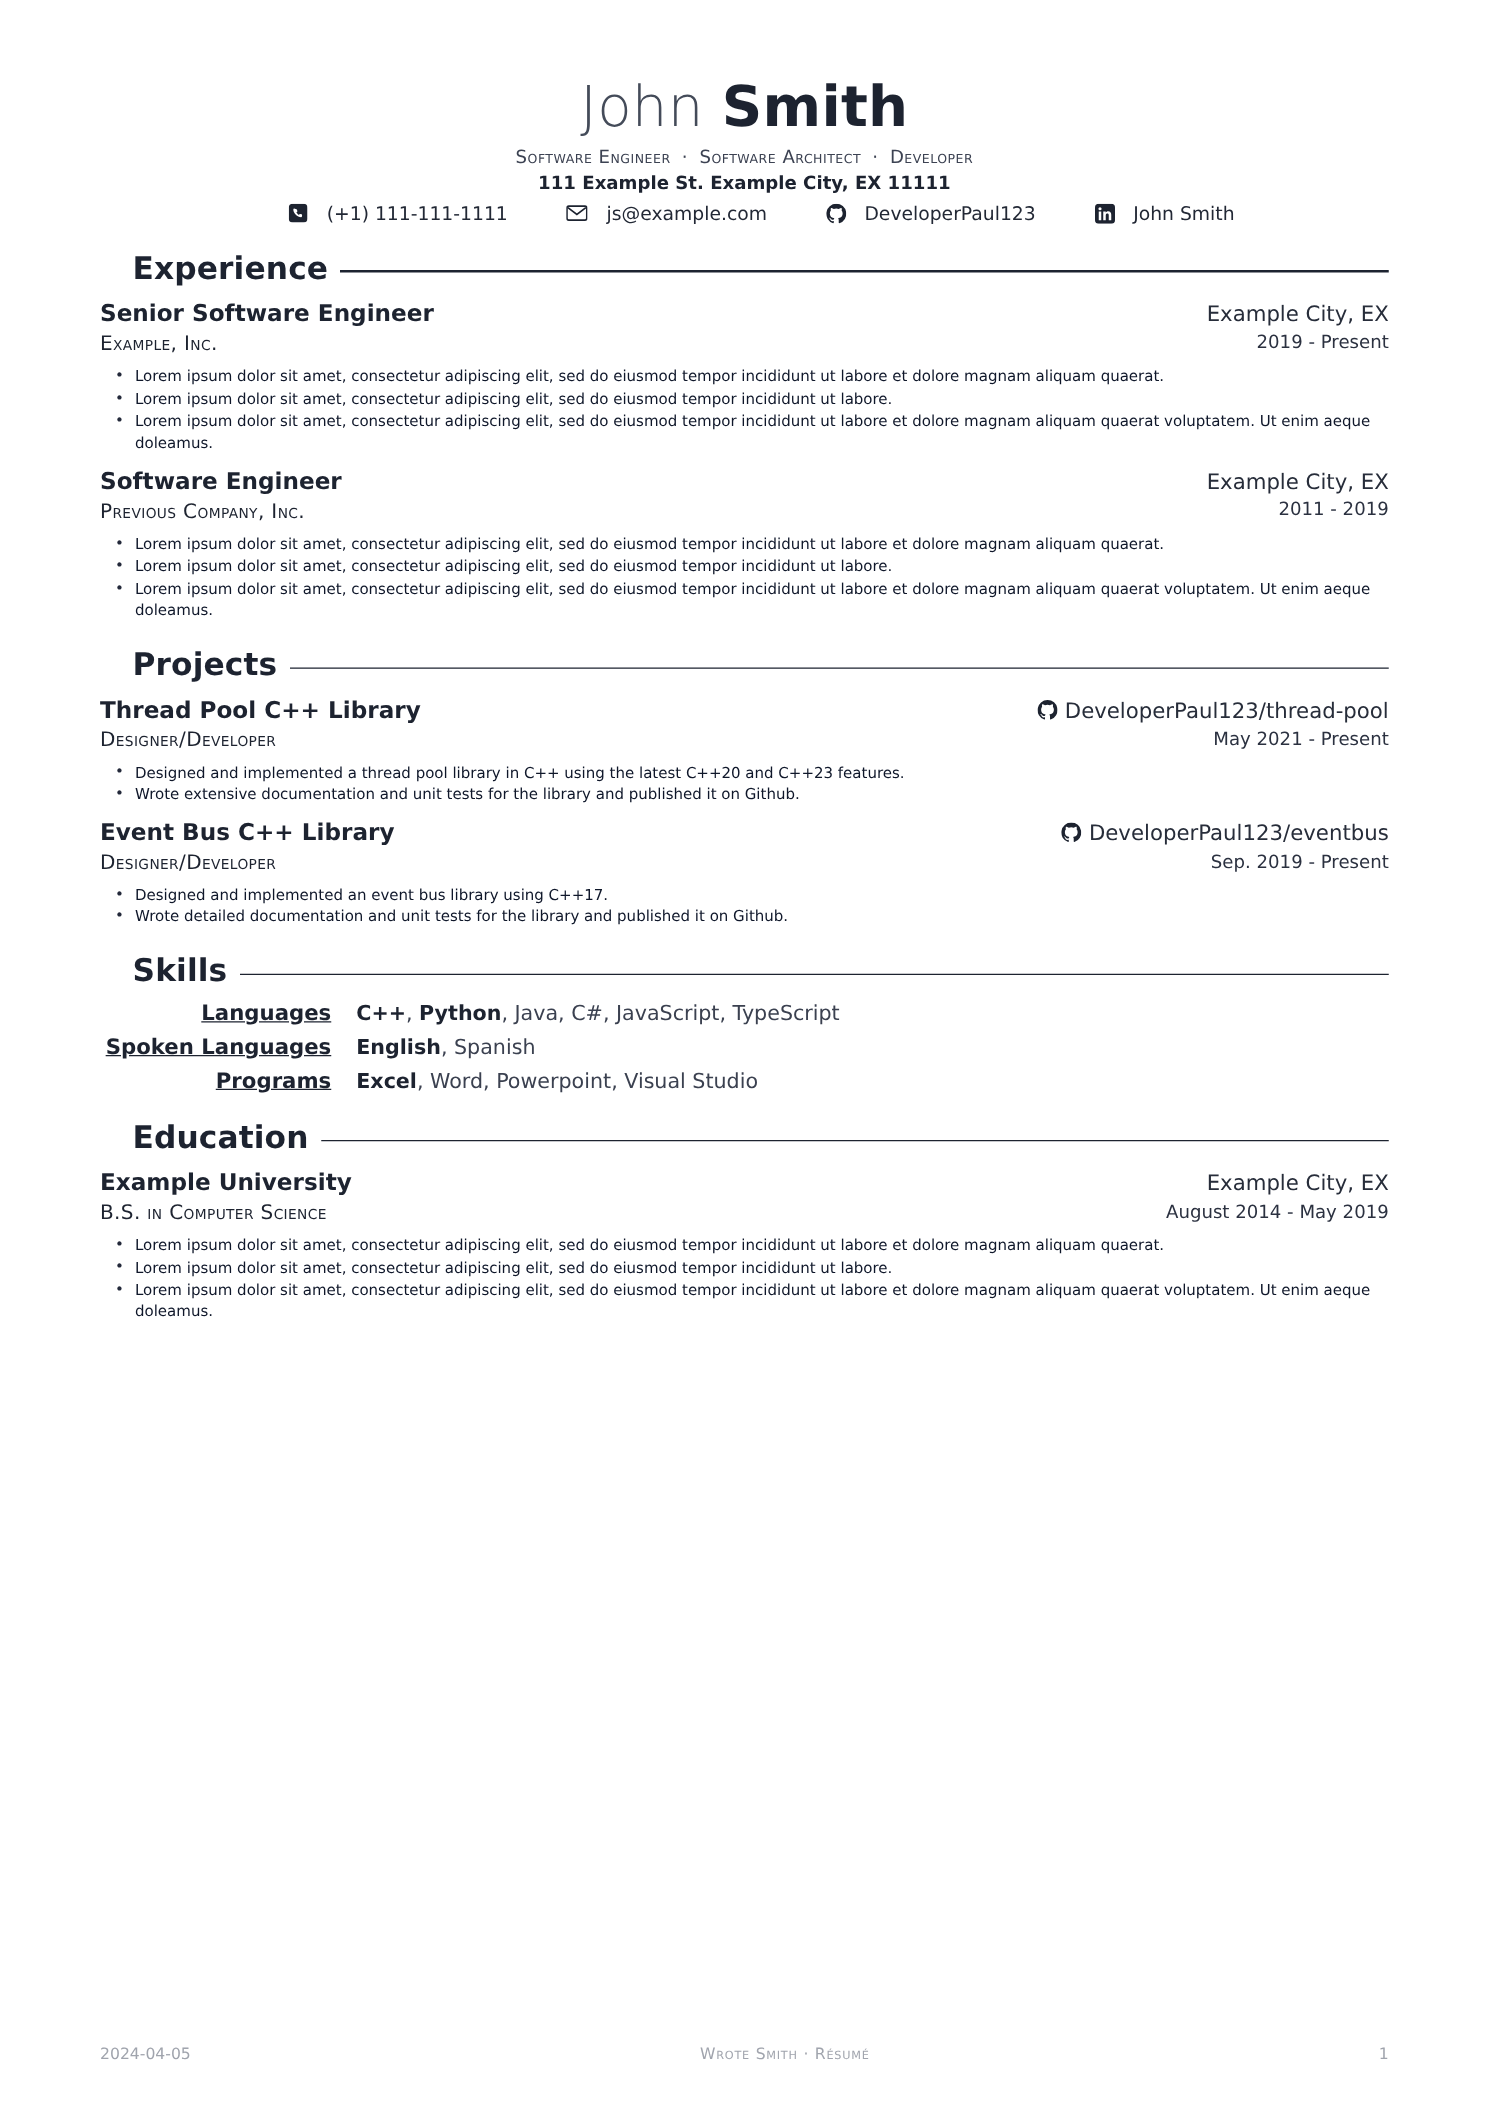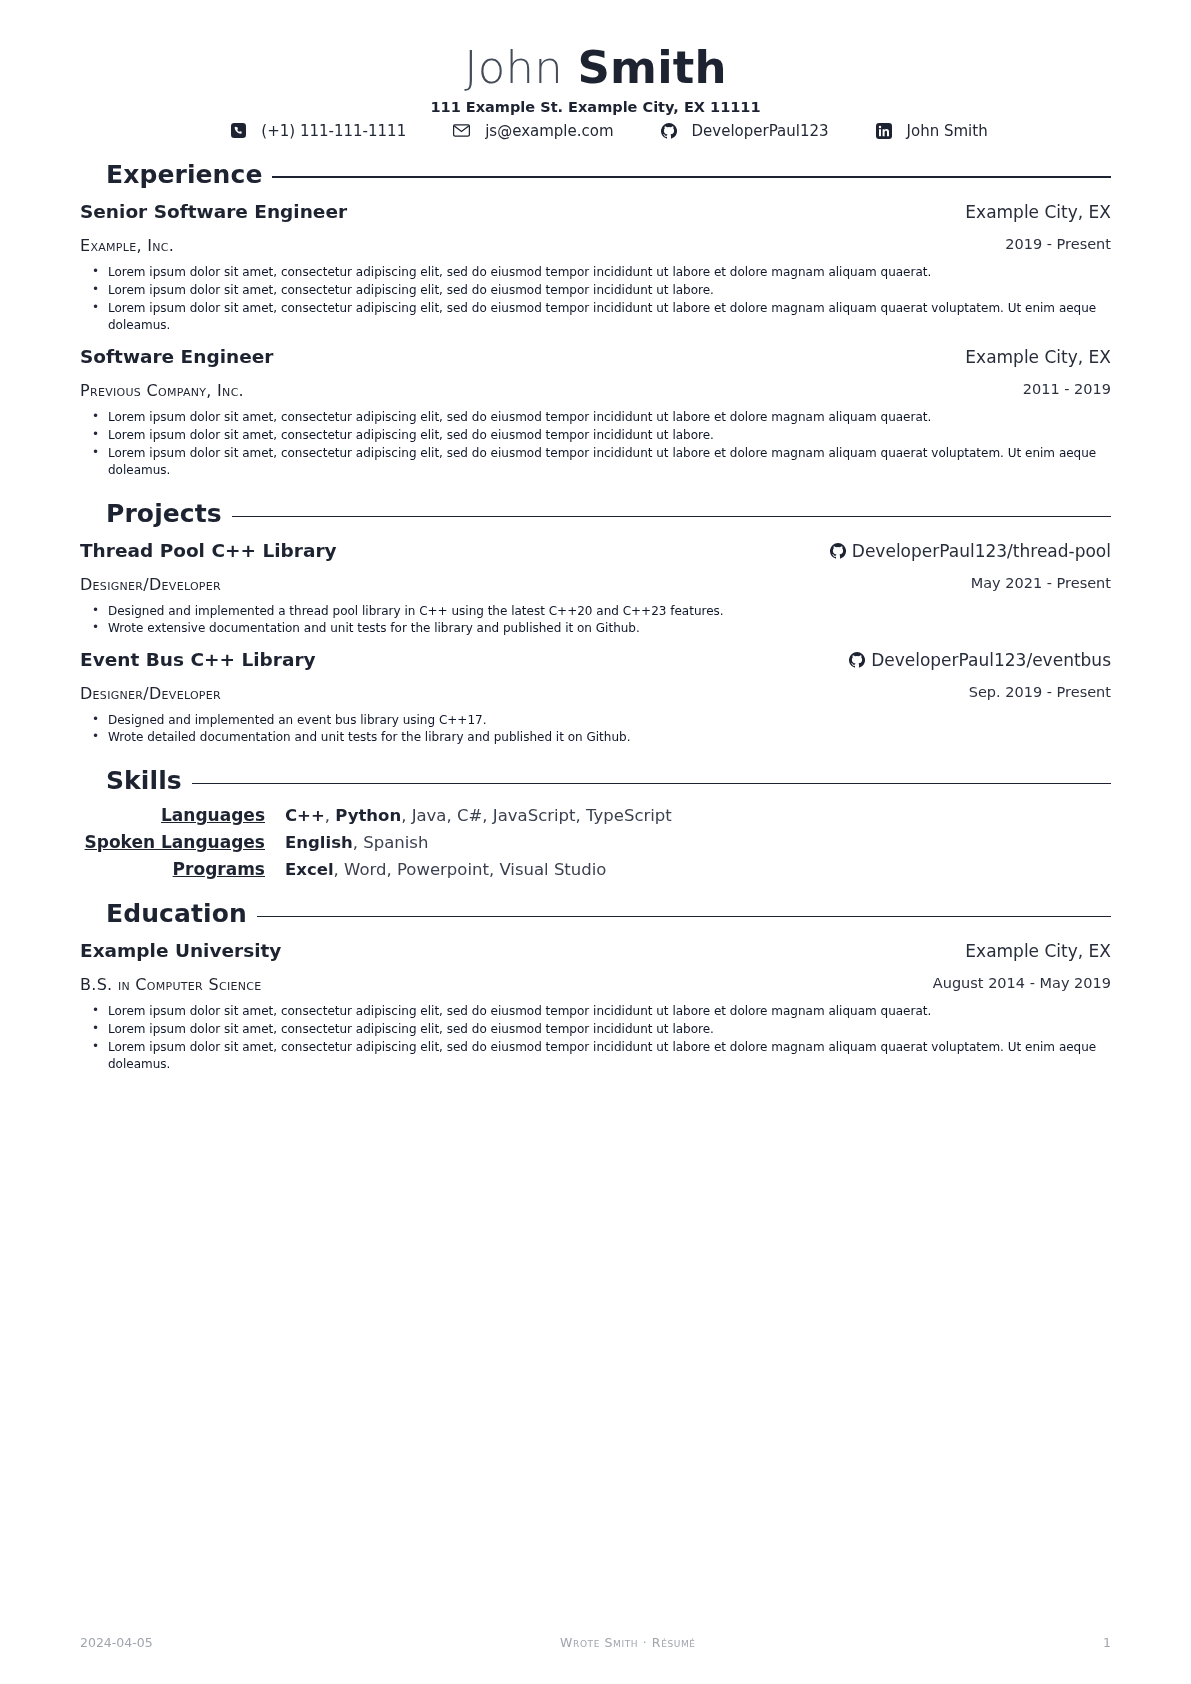--- a/index.html
+++ b/index.html
@@ -8,21 +8,21 @@
     width: 1191px;
     height: 1684px;
     background: #ffffff;
     font-family: "DejaVu Sans", sans-serif;
     color: #1a1a1a;
     position: relative;
   }
   .page {
     position: absolute;
     inset: 0;
-    padding: 34px 80px 0 80px;
+    padding: 52px 80px 0 80px;
   }
 
   
   .name {
     text-align: center;
     font-size: 45px;
     line-height: 1.15;
     letter-spacing: 0.2px;
     margin: 8px 0 0 0;
     font-weight: 400;
@@ -105,22 +105,22 @@
   .entry-right {
     font-size: 17px;
     color: #272d3a;
     display: flex;
     align-items: center;
     gap: 6px;
   }
   .entry-row2 {
     display: flex;
     justify-content: space-between;
-    align-items: flex-start;
-    margin-top: 14px;
+    align-items: center;
+    margin-top: 3px;
   }
   .entry-org {
     font-size: 16px;
     font-variant: small-caps;
     letter-spacing: 0.3px;
     color: #1d2330;
   }
   .entry-date {
     font-size: 14.5px;
     color: #2b3140;
@@ -192,20 +192,27 @@
 <body>
 
 <div class="page">
 
   <div>
     <div class="name">
       <span class="first">John</span>
       <span class="last">Smith</span>
     </div>
 
+    <div class="subtitle">
+      <span>Software Engineer</span>
+      <span class="dot">·</span>
+      <span>Software Architect</span>
+      <span class="dot">·</span>
+      <span>Developer</span>
+    </div>
 
     <div class="address">111 Example St. Example City, EX 11111</div>
 
     <div class="contacts">
       <span class="contact">
         <span>
           <svg width="15" height="15" viewBox="0 0 16 16">
               <rect x="0" y="0" width="16" height="16" rx="3.5" fill="#1d2330"></rect>
               <path d="M4.6 4.1c-.35 0-.7.3-.7.75 0 3.1 3.4 6.6 6.7 6.6.45 0 .75-.35.75-.7v-1.2c0-.3-.2-.45-.4-.5l-1.3-.3c-.25-.05-.45.05-.55.25l-.3.6C7.7 8.9 7 8.2 6.5 7.2l.6-.3c.2-.1.3-.3.25-.55l-.3-1.3c-.05-.2-.2-.4-.5-.4z" fill="#fff"></path>
             </svg>

